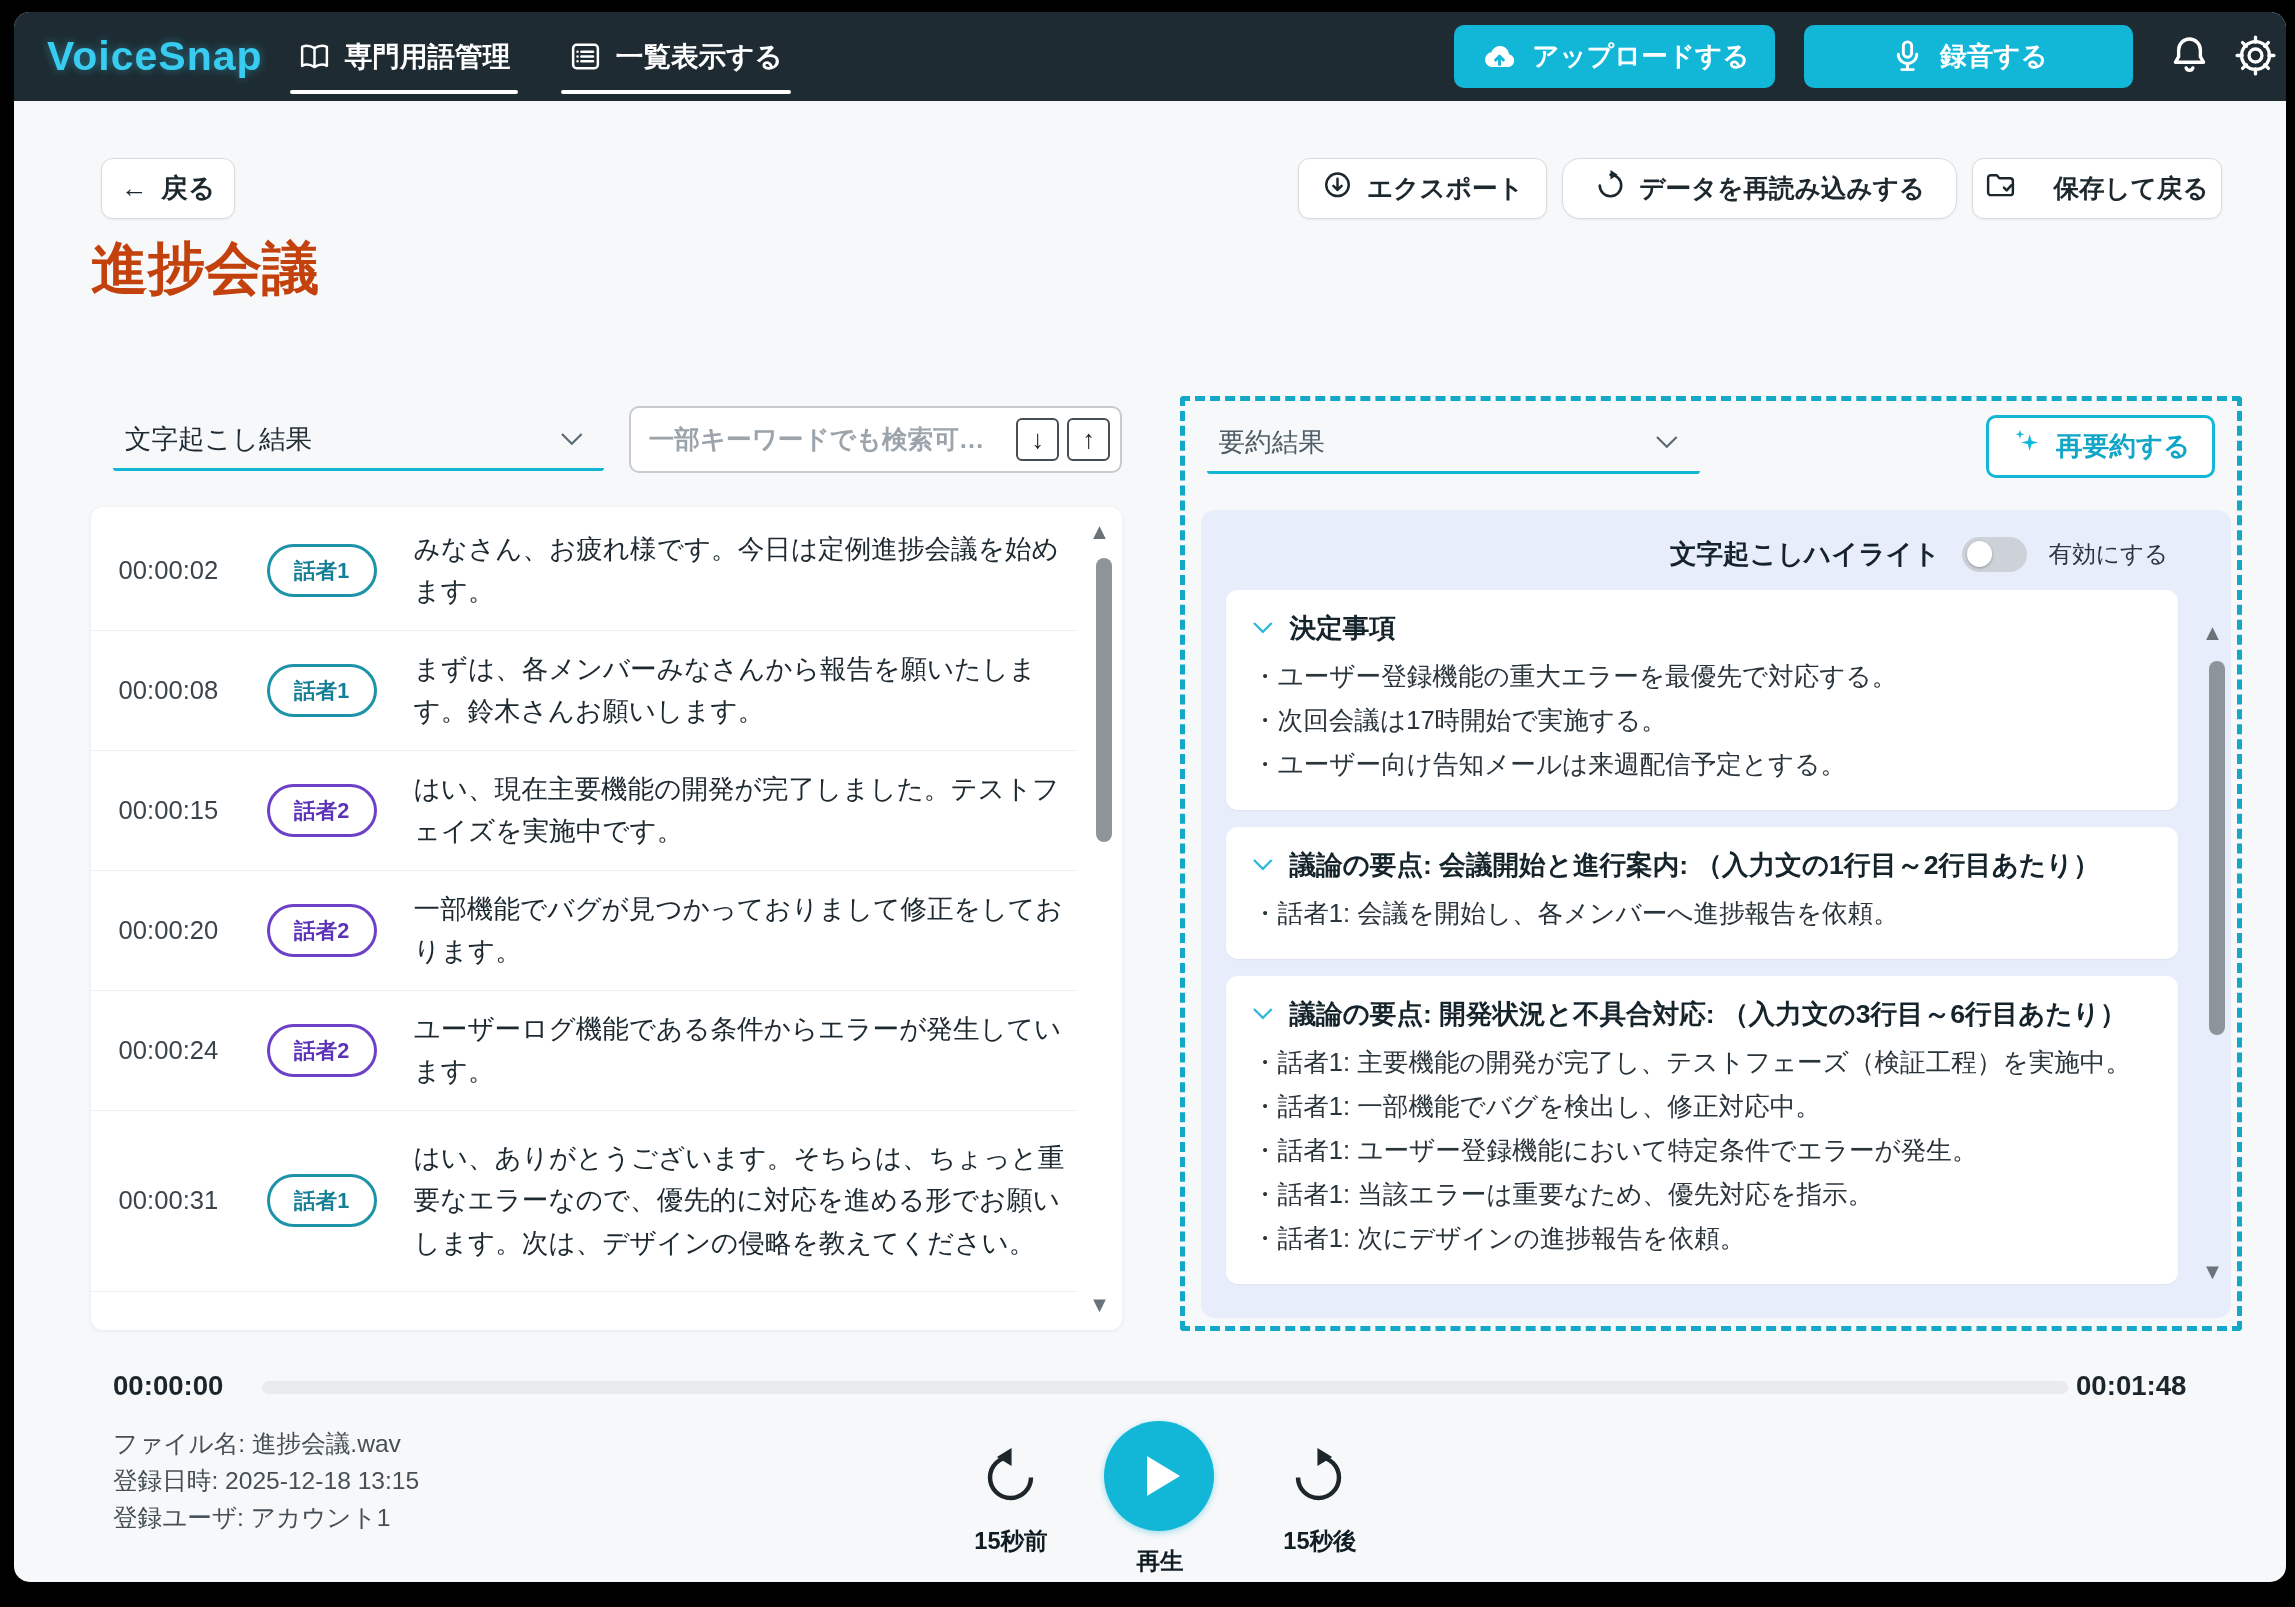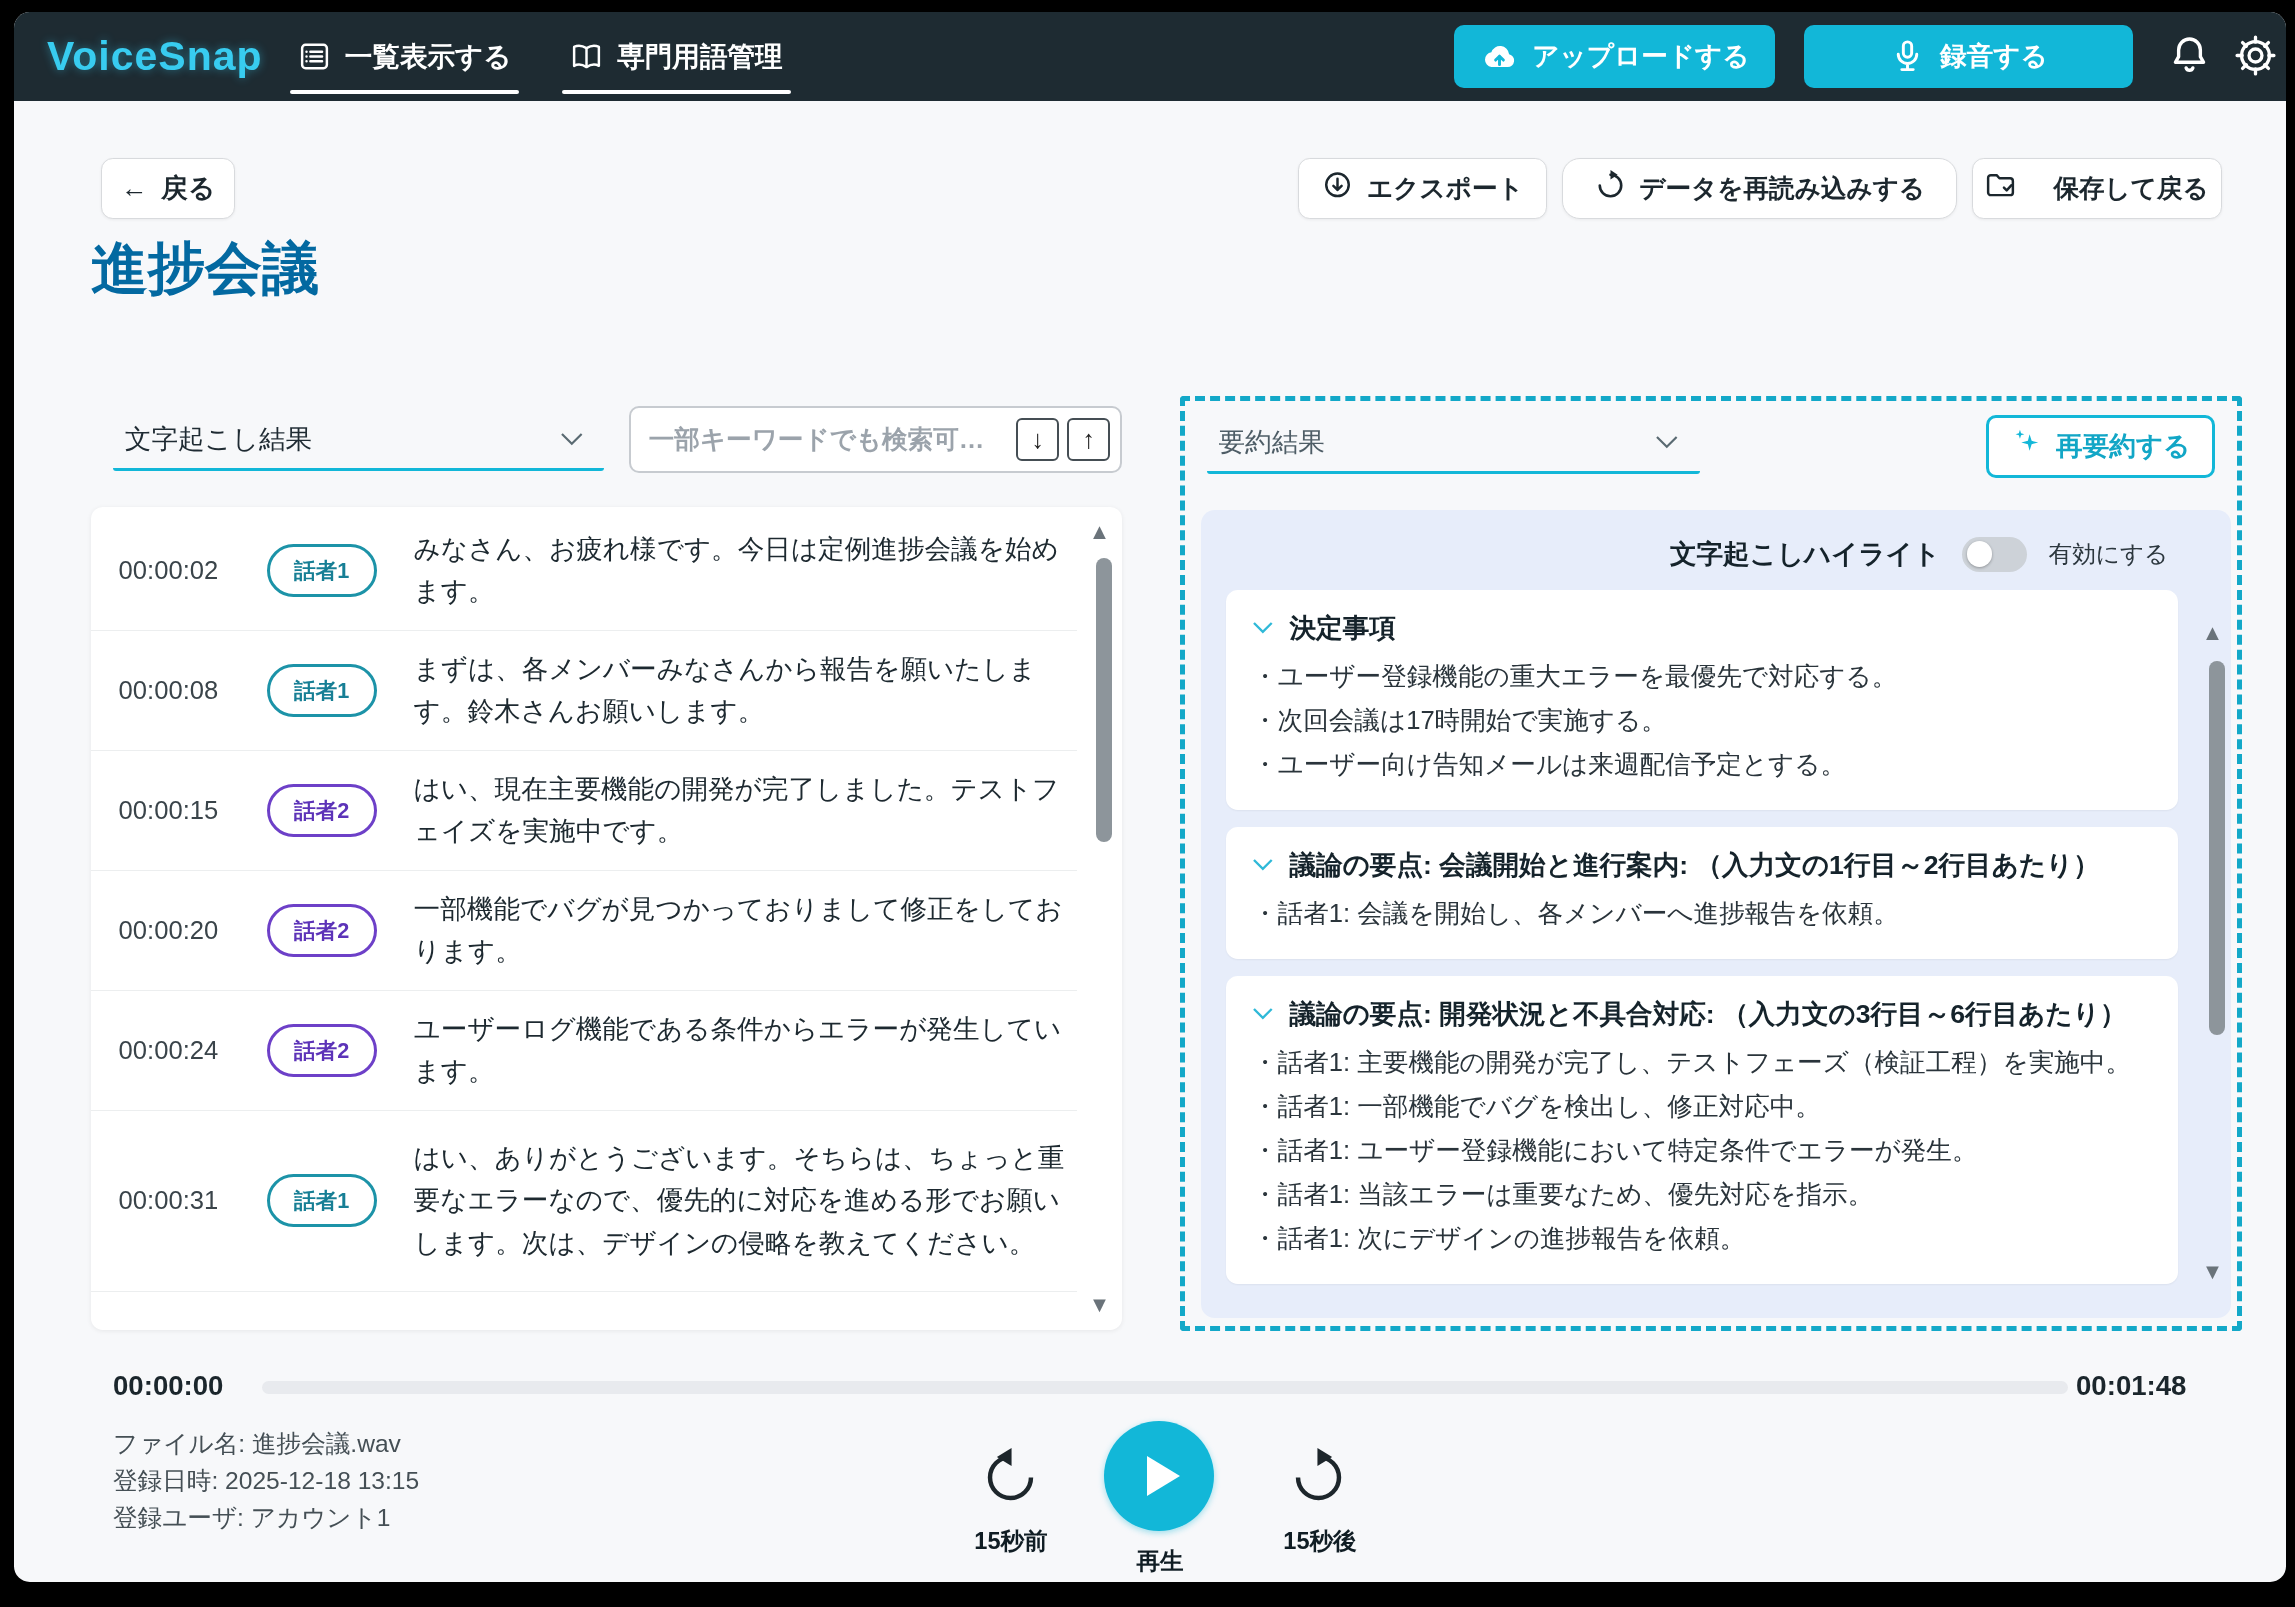--- a/index.html
+++ b/index.html
@@ -30,21 +30,21 @@
   .btn-back { position:absolute; left:87px; top:146px; width:134px; height:61px; background:#fff;
               border:1px solid #d8dadd; border-radius:11.8px; display:flex; align-items:center;
               justify-content:center; gap:13.8px; font-size:26.6px; font-weight:bold; color:#1c272e;
               box-shadow:0 1px 3px rgba(0,0,0,.06); cursor:pointer; font-family:inherit; }
   .toolbar-right { position:absolute; left:1284px; top:146px; display:flex; gap:14.8px; }
   .tbtn { height:61px; background:#fff; border:1px solid #d8dadd; border-radius:11.8px; display:flex;
           align-items:center; justify-content:center; gap:12.8px; font-size:25.6px; font-weight:bold;
           color:#1c272e; box-shadow:0 1px 3px rgba(0,0,0,.06); cursor:pointer; font-family:inherit; }
   .tbtn.w1{ width:249px; } .tbtn.w2{ width:395px;border-radius:18px; } .tbtn.w3{ width:250px;gap:36px; }
 
-  .page-title { position:absolute; left:77px; top:219px; font-size:57px; font-weight:bold; color:#0369a1; }
+  .page-title { position:absolute; left:77px; top:219px; font-size:57px; font-weight:bold; color:#c2410c; }
 
   
   .sel { height:61px; border:none; border-bottom:3.9px solid #12b7d8; border-radius:3px;
          display:flex; align-items:center; justify-content:space-between; padding:0 19.7px 0 11.8px;
          cursor:pointer; background:transparent; }
   .sel-left { position:absolute; left:99px; top:398px; width:491px; }
   .sel-left .sel-label { font-size:26.6px; color:#1f2b33; }
   .search-box { position:absolute; left:615px; top:394px; width:493px; height:67px; background:#fff;
                 border:2px solid #c7cbd0; border-radius:9.9px; display:flex; align-items:center;
                 padding:0 9.9px 0 17.7px; gap:7.9px; }
@@ -123,35 +123,35 @@
 <body>
 
 <div class="app">
 
   <header class="hdr">
     <div class="logo">VoiceSnap</div>
 
     <nav class="nav">
       <div class="nav-item">
         <span class="s-chevron" style="color:#fff">
+          <svg width="33" height="33" viewBox="0 0 24 24" fill="none" stroke="currentColor" stroke-width="1.8" stroke-linejoin="round">
+            <path d="M3 5c2.5-1.3 6-1 9 .9 3-1.9 6.5-2.2 9-.9v13.8c-2.5-1.3-6-1-9 .9-3-1.9-6.5-2.2-9-.9z"></path>
+            <path d="M12 5.9v13.8"></path>
+          </svg>
+        </span>
+        <span>専門用語管理</span>
+      </div>
+      <div class="nav-item">
+        <span class="s-chevron" style="color:#fff">
           <svg width="33" height="33" viewBox="0 0 24 24" fill="none" stroke="currentColor" stroke-width="1.8" stroke-linecap="round">
             <rect x="3" y="3.5" width="18" height="17" rx="2.5"></rect>
             <path d="M9 8.5h8.5M9 12h8.5M9 15.5h8.5M6.2 8.5h.01M6.2 12h.01M6.2 15.5h.01"></path>
           </svg>
         </span>
         <span>一覧表示する</span>
-      </div>
-      <div class="nav-item">
-        <span class="s-chevron" style="color:#fff">
-          <svg width="33" height="33" viewBox="0 0 24 24" fill="none" stroke="currentColor" stroke-width="1.8" stroke-linejoin="round">
-            <path d="M3 5c2.5-1.3 6-1 9 .9 3-1.9 6.5-2.2 9-.9v13.8c-2.5-1.3-6-1-9 .9-3-1.9-6.5-2.2-9-.9z"></path>
-            <path d="M12 5.9v13.8"></path>
-          </svg>
-        </span>
-        <span>専門用語管理</span>
       </div>
     </nav>
 
     <button class="hbtn upload">
       <span>
         <svg width="39" height="39" viewBox="0 0 24 24">
           <path d="M7 18.5h10a4 4 0 0 0 .9-7.9A5.6 5.6 0 0 0 7 9.4a4.6 4.6 0 0 0 0 9.1z" fill="#fff"></path>
           <path d="M12 17v-5.2m0 0-2.4 2.4M12 11.8l2.4 2.4" stroke="#12b7d8" stroke-width="1.8" fill="none" stroke-linecap="round" stroke-linejoin="round"></path>
         </svg>
       </span>

